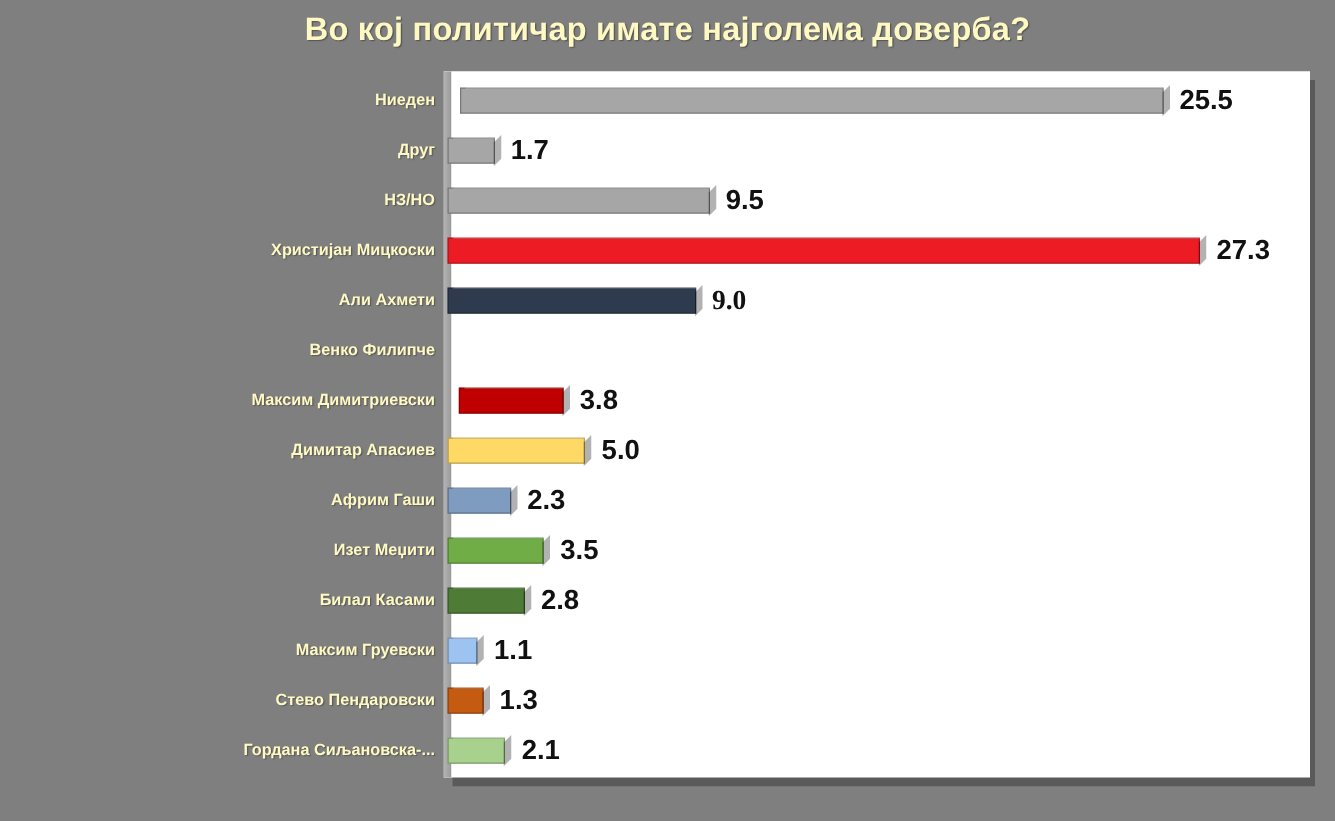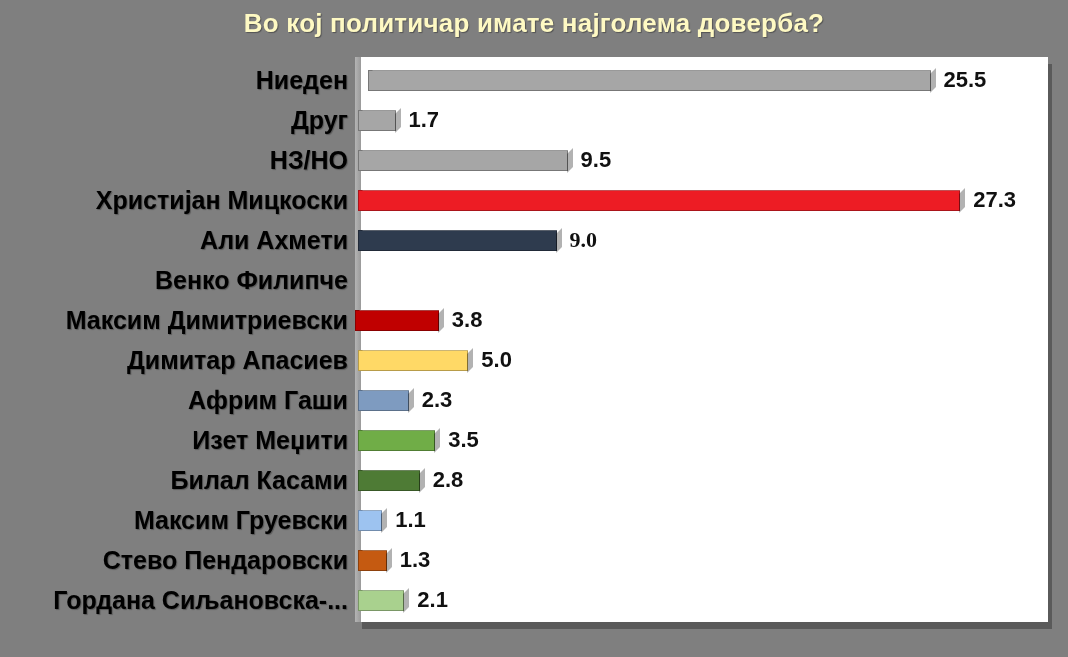--- a/index.html
+++ b/index.html
@@ -65,22 +65,22 @@
     background: linear-gradient(to right,#b4b4b4,#9a9a9a);
   }
 
   
   .cat-label {
     position: absolute;
     right: 0;
     top: 0;
     height: 40px;
     line-height: 40px;
-    color: #000000;
-    font-size: 25px;
+    color: #fef9c3;
+    font-size: 13px;
     font-weight: bold;
     white-space: nowrap;
     text-align: right;
     text-shadow: 1px 1px 1px rgba(0,0,0,0.3);
   }
   #labels-col {
     position: absolute;
     left: 0px;
     top: 57px;
     width: 348px;
@@ -206,21 +206,21 @@
         <span class="bar-value">9.5</span>
       </div>
       <div class="bar-wrap" style="top: 123px; left: 3px;">
         <div class="bar" style="width: 602.206px; background: rgb(237, 28, 36);"></div>
         <span class="bar-value">27.3</span>
       </div>
       <div class="bar-wrap" style="top: 163px; left: 3px; font-family: Liberation Serif, serif;">
         <div class="bar" style="width: 198.529px; background: rgb(46, 59, 78);"></div>
         <span class="bar-value">9.0</span>
       </div>
-      <div class="bar-wrap" style="top: 243px; left: 0;">
+      <div class="bar-wrap" style="top: 243px; left: 12px;">
         <div class="bar" style="width: 83.8235px; background: rgb(192, 0, 0);"></div>
         <span class="bar-value">3.8</span>
       </div>
       <div class="bar-wrap" style="top: 283px; left: 3px;">
         <div class="bar" style="width: 110.294px; background: rgb(255, 217, 102);"></div>
         <span class="bar-value">5.0</span>
       </div>
       <div class="bar-wrap" style="top: 323px; left: 3px;">
         <div class="bar" style="width: 50.7353px; background: rgb(126, 155, 192);"></div>
         <span class="bar-value">2.3</span>

